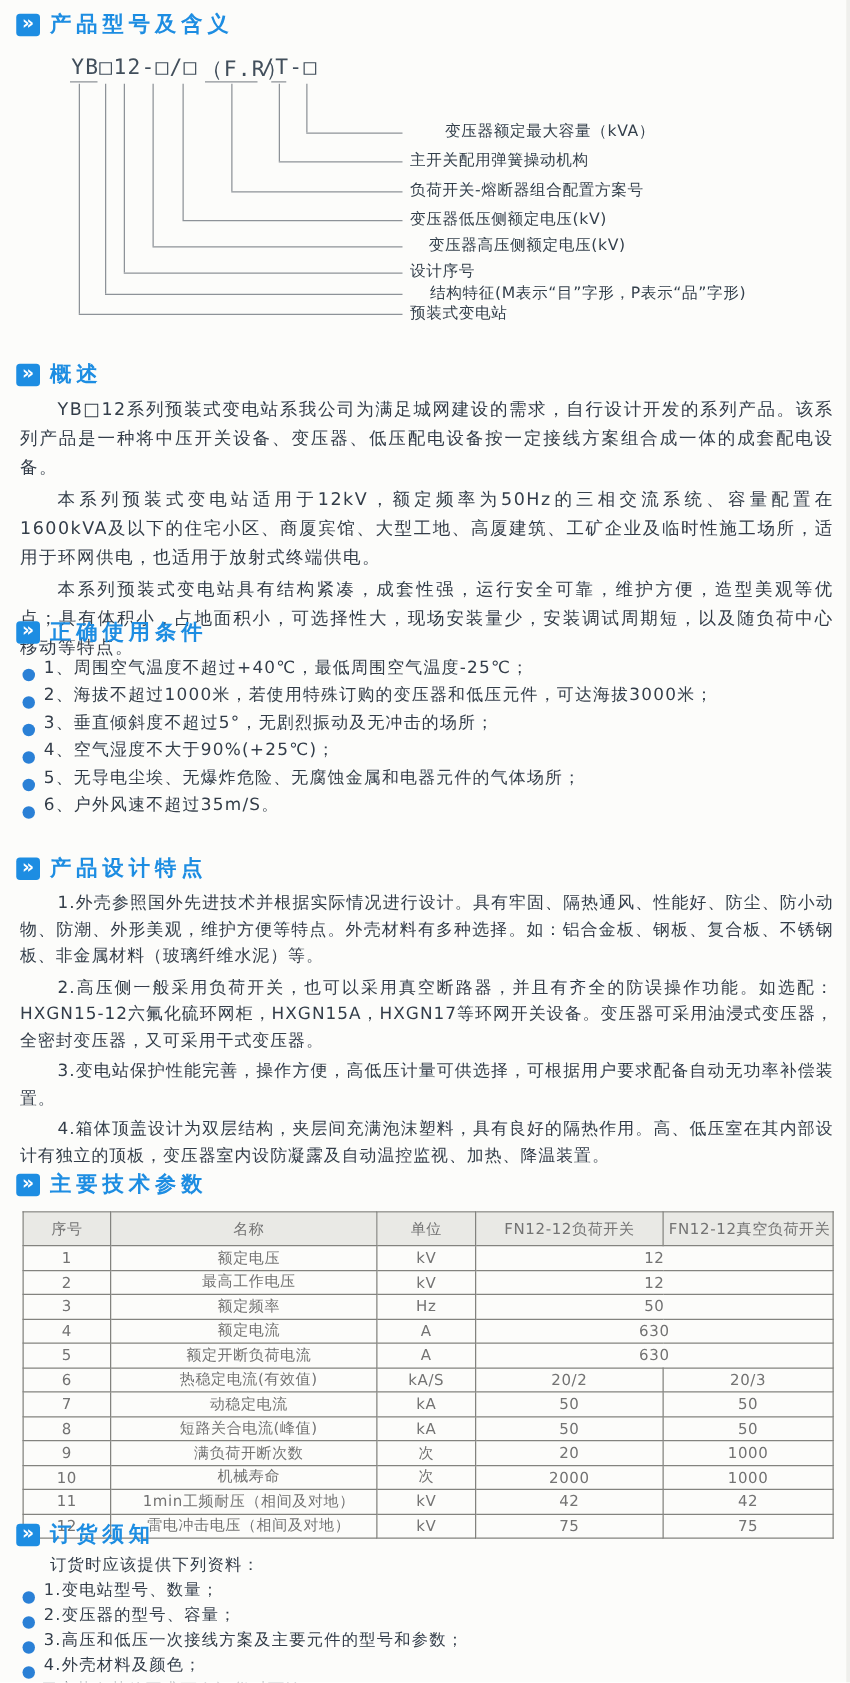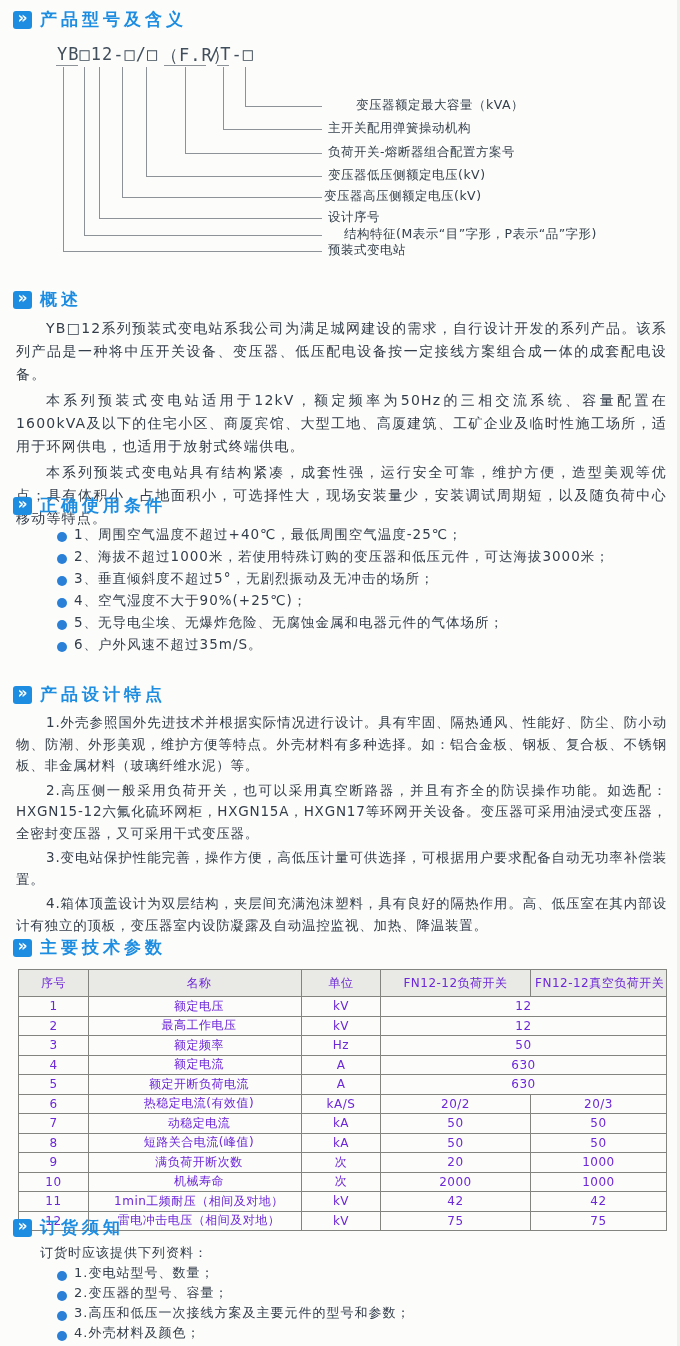--- a/index.html
+++ b/index.html
@@ -36,30 +36,30 @@
   
   .para{
     margin:0 10px 0 16px;font-size:14px;line-height:23px;letter-spacing:1.2px;
     text-indent:30px;text-align:justify;color:#333d49;
   }
   .para + .para{margin-top:3px;}
   .features .para{font-size:13.5px;line-height:21.5px;letter-spacing:0.8px;}
   .body-block{padding-top:6px;}
 
   
-  .bullet-item{display:flex;align-items:center;padding-left:18px;font-size:13.5px;line-height:22px;letter-spacing:1px;color:#333d49;margin-left:39px;}
+  .bullet-item{display:flex;align-items:flex-end;padding-left:18px;font-size:13.5px;line-height:22px;letter-spacing:1px;color:#333d49;}
   .bullet{flex:none;width:10px;height:10px;border-radius:50%;background:#2a80d6;margin:6px 7px 0 0;}
   .ordering .bullet-item{font-size:13px;line-height:20px;}
   .ordering .bullet{margin-top:5px;}
   .intro{margin-left:40px;font-size:13px;line-height:20px;letter-spacing:1px;padding-top:4px;}
 
   
   .params-table{
     border-collapse:collapse;table-layout:fixed;width:648px;margin:10px 0 0 18px;
-    font-size:12px;color:#6d28d9;
+    font-size:12px;color:#737373;
   }
   .params-table th,.params-table td{
     border:1px solid #83837f;padding:0 4px;text-align:center;letter-spacing:0.5px;
     overflow:hidden;white-space:nowrap;
   }
   .params-table th{background:#e9e9e5;font-weight:normal;height:26px;}
   .params-table td{height:18.5px;}
   .cell-left{text-align:center;padding-left:12px !important;}
 </style>
 </head>
@@ -85,21 +85,21 @@
         <span class="dg-label" style="left: 328px; top: 112px;">主开关配用弹簧操动机构</span>
         <i class="dg-line v" style="left: 185px; top: 59px; height: 86px;"></i>
         <i class="dg-line h" style="left: 185px; top: 145px; width: 137px;"></i>
         <i class="dg-line h" style="left: 164px; top: 57px; width: 42px;"></i>
         <span class="dg-label" style="left: 328px; top: 136px;">负荷开关-熔断器组合配置方案号</span>
         <i class="dg-line v" style="left: 146px; top: 59px; height: 109px;"></i>
         <i class="dg-line h" style="left: 146px; top: 168px; width: 176px;"></i>
         <span class="dg-label" style="left: 328px; top: 159px;">变压器低压侧额定电压(kV)</span>
         <i class="dg-line v" style="left: 122px; top: 59px; height: 130px;"></i>
         <i class="dg-line h" style="left: 122px; top: 189px; width: 200px;"></i>
-        <span class="dg-label" style="left: 324px; top: 180px;">变压器高压侧额定电压(kV)</span>
+        <span class="dg-label" style="left: 343px; top: 180px;">变压器高压侧额定电压(kV)</span>
         <i class="dg-line v" style="left: 99px; top: 59px; height: 151px;"></i>
         <i class="dg-line h" style="left: 99px; top: 210px; width: 223px;"></i>
         <span class="dg-label" style="left: 328px; top: 201px;">设计序号</span>
         <i class="dg-line v" style="left: 84px; top: 59px; height: 168px;"></i>
         <i class="dg-line h" style="left: 84px; top: 227px; width: 238px;"></i>
         <span class="dg-label" style="left: 344px; top: 218px;">结构特征(M表示“目”字形，P表示“品”字形)</span>
         <i class="dg-line v" style="left: 63px; top: 59px; height: 184px;"></i>
         <i class="dg-line h" style="left: 63px; top: 243px; width: 259px;"></i>
         <i class="dg-line h" style="left: 56px; top: 57px; width: 22px;"></i>
         <span class="dg-label" style="left: 328px; top: 234px;">预装式变电站</span>

